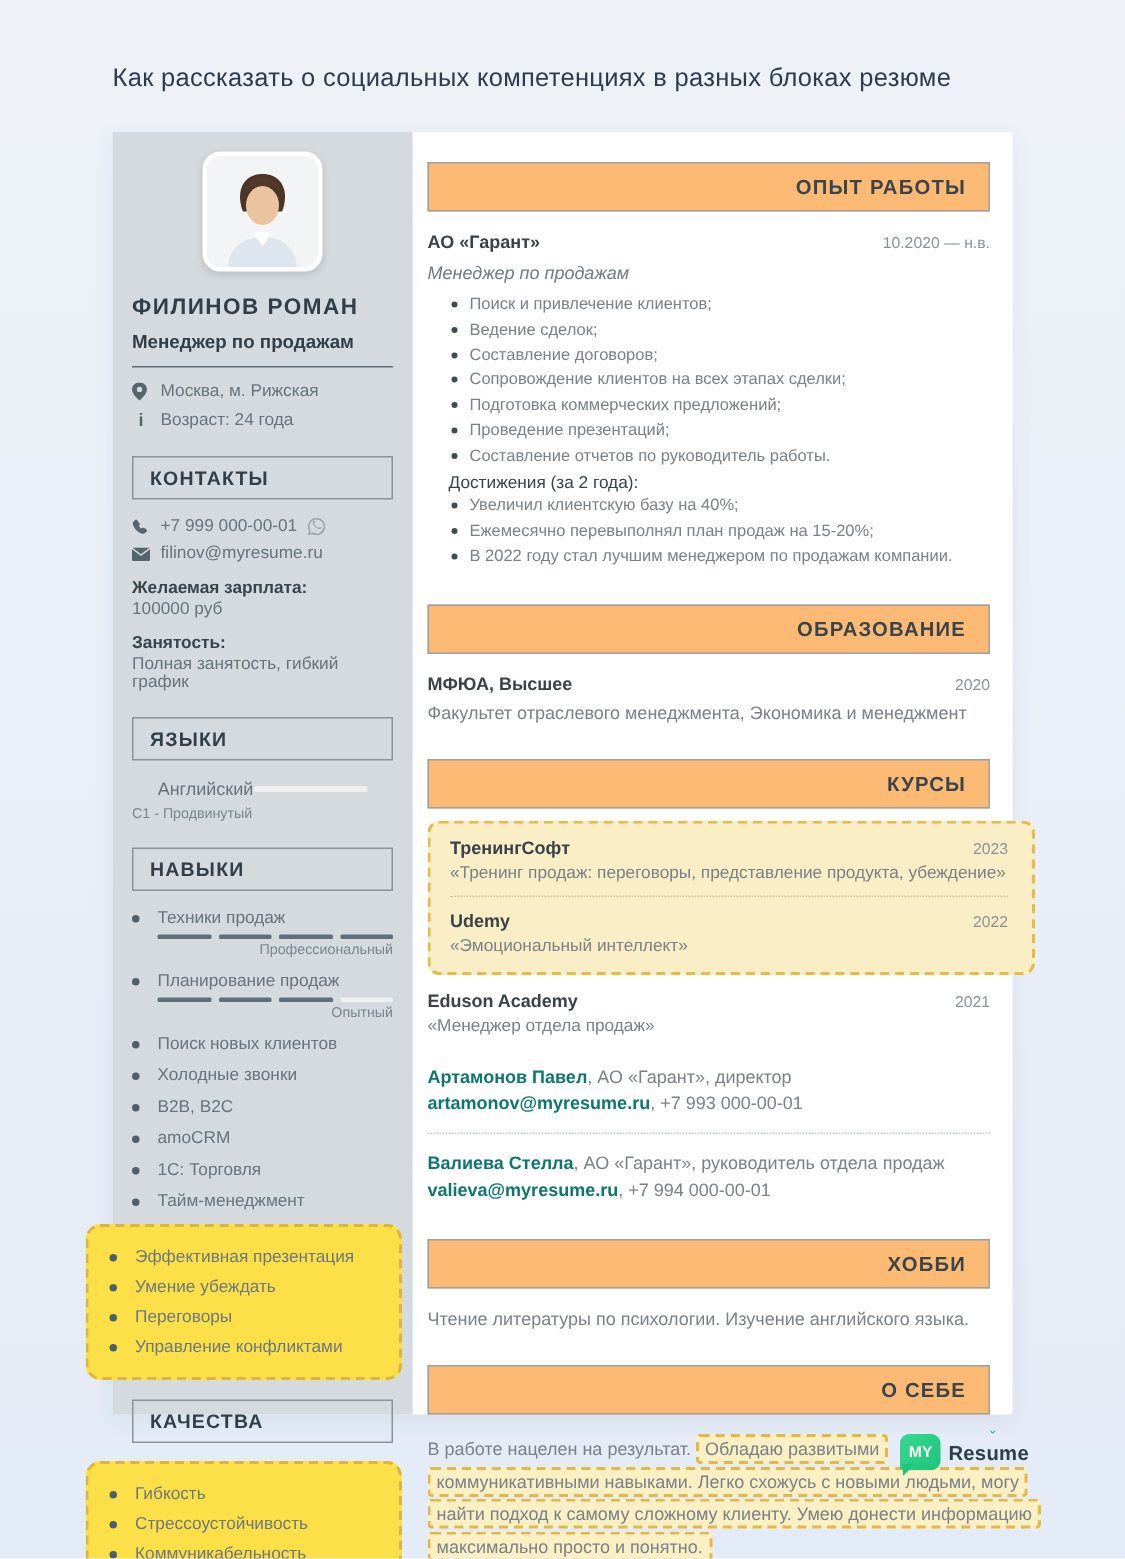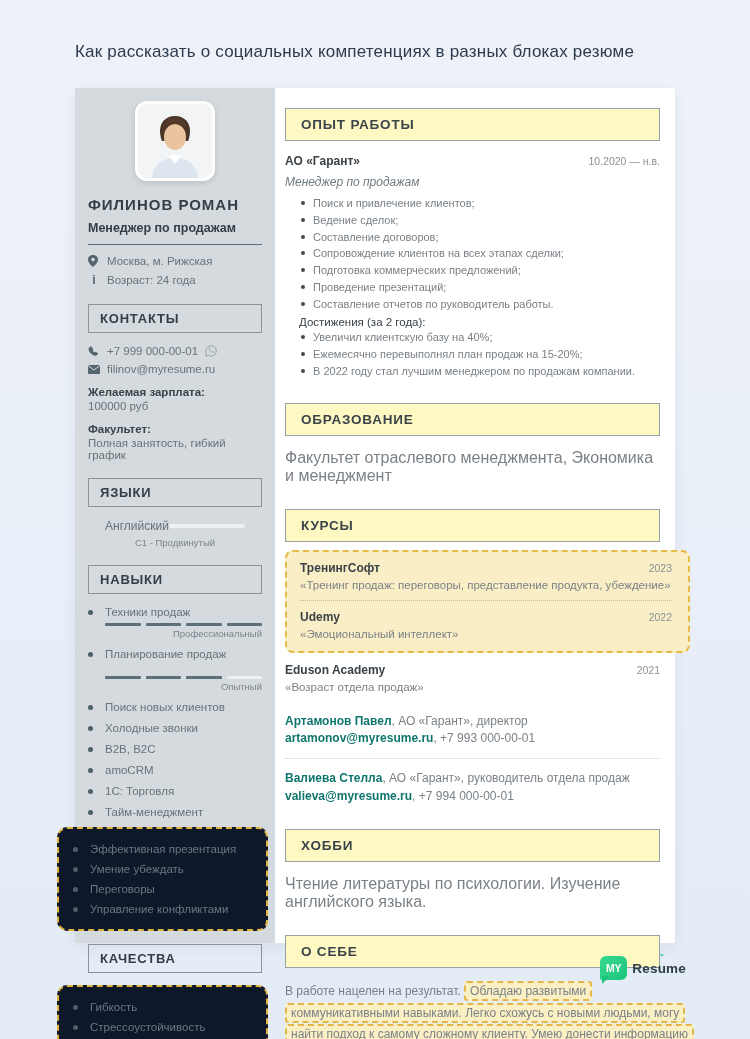--- a/index.html
+++ b/index.html
@@ -38,62 +38,63 @@
   .side-header {
     margin:17px 0 12px 0; border:1px solid #8b9399; padding:6px 11px;
     font-size:13px; font-weight:700; letter-spacing:.8px; color:#333f48;
   }
   .kv { margin-top:11px; font-size:11.5px; }
   .kv .k { font-weight:700; color:#39444b; }
   .kv .v { color:#68737a; margin-top:2px; }
   .lang-row { display:flex; align-items:center; justify-content:center; font-size:12px; color:#68737a; }
   .lang-bar { width:76px; height:4px; background:#edf0f1; border-radius:2px; overflow:hidden; }
   .lang-bar .fill { height:100%; background:#5d707a; }
-  .lang-level { text-align:center; font-size:9.5px; color:#7b858b; margin-top:4px; }
+  .lang-level { text-align:left; font-size:9.5px; color:#7b858b; margin-top:4px; }
   ul.side-list { list-style:none; }
   ul.side-list li {
     position:relative; padding-left:17px; margin:9px 0;
     font-size:11.5px; color:#68737a;
   }
   ul.side-list li::before {
     content:""; position:absolute; left:0; top:4px; width:5px; height:5px;
     border-radius:50%; background:#4d6069;
   }
   .seg-bar { display:flex; gap:5px; margin:5px 0 2px 17px; }
   .seg-bar span { height:3px; flex:1; background:#5d707a; border-radius:1px; }
   .seg-bar span.empty { background:#eef1f2; }
   .seg-level { text-align:right; font-size:9.5px; color:#7b858b; margin-bottom:8px; }
   .hl-box {
-    background:#0f172a; border:2.5px dashed #dfb340; border-radius:10px;
+    background:#fde047; border:2.5px dashed #dfb340; border-radius:10px;
     margin:4px -6px 6px -31px; padding:6px 8px 6px 14px; position:relative; z-index:2;
   }
   .hl-box ul.side-list li { margin:8px 0; color:#6c7780; }
   
   .main { flex:1; padding:20px 15px 0 10px; position:relative; }
   .sec { margin-bottom:24px; }
   .sec-header {
-    border:1px solid #9aa1a6; background:#fef9c3; padding:8px 15px;
+    border:1px solid #9aa1a6; background:#fdba74; padding:8px 15px;
     font-size:13.5px; font-weight:700; letter-spacing:.8px; color:#3c444b;
     margin-bottom:13px;
+    text-align:right;
   }
   .row-split { display:flex; justify-content:space-between; align-items:baseline; }
   .bold-dark { font-size:12px; font-weight:700; color:#3a4248; }
   .date-gray { font-size:10.5px; color:#8b9297; }
   .italic-role { font-style:italic; font-size:12px; color:#6f7a80; margin:7px 0 8px 0; }
   ul.dot-list { list-style:none; margin-left:16px; }
   ul.dot-list li {
     position:relative; padding-left:12px; margin:3px 0;
     font-size:11px; line-height:1.25; color:#7a8187;
   }
   ul.dot-list li::before {
     content:""; position:absolute; left:0; top:4px; width:4px; height:4px;
     border-radius:50%; background:#3f4a51;
   }
   .ach-label { margin:5px 0 3px 14px; font-size:11.5px; font-weight:400; color:#3a4248; }
-  .sub-gray { font-size:16px; color:#7a8187; margin-top:5px; }
+  .sub-gray { font-size:12px; color:#7a8187; margin-top:5px; }
   .course-box {
     background:#faeec6; border:2.5px dashed #e6bb47; border-radius:8px;
     margin:0 -30px 10px 0; padding:9px 16px 11px 13px; position:relative; z-index:2;
   }
   .course-item .title { font-size:11.5px; color:#7a8187; margin-top:4px; }
   .dotted-div { border:none; border-top:1px dotted #cdbf8c; margin:9px 0; }
   .dotted-div.gray { border-top:1px dotted #c4c9cd; margin:11px 0; }
   .rec-line { font-size:12px; color:#7a8187; line-height:1.45; }
   .rec-line b { color:#0f766e; }
   .about-p {
@@ -185,21 +186,21 @@
           </svg>
       </span>
       <span>filinov@myresume.ru</span>
     </div>
 
     <div class="kv">
       <div class="k">Желаемая зарплата:</div>
       <div class="v">100000 руб</div>
     </div>
     <div class="kv">
-      <div class="k">Факультет:</div>
+      <div class="k">Занятость:</div>
       <div class="v">Полная занятость, гибкий график</div>
     </div>
 
     <div class="side-header">ЯЗЫКИ</div>
     <div class="lang-row">
       <span>Английский</span>
       <span class="lang-bar"><span class="fill" style="width:85%"></span></span>
     </div>
     <div class="lang-level">C1 - Продвинутый</div>
 
@@ -208,21 +209,21 @@
       <li style="margin-bottom:0;">Техники продаж</li>
     </ul>
     <div class="seg-bar">
         <span></span>
         <span></span>
         <span></span>
         <span></span>
       </div>
     <div class="seg-level">Профессиональный</div>
     <ul class="side-list" style="margin-bottom:0;">
-      <li style="margin-bottom:16px;">Планирование продаж</li>
+      <li style="margin-bottom:5px;">Планирование продаж</li>
     </ul>
     <div class="seg-bar">
         <span></span>
         <span></span>
         <span></span>
         <span class="empty"></span>
       </div>
     <div class="seg-level">Опытный</div>
 
     <ul class="side-list">
@@ -275,20 +276,24 @@
       <div class="ach-label">Достижения (за 2 года):</div>
       <ul class="dot-list">
         <li>Увеличил клиентскую базу на 40%;</li>
         <li>Ежемесячно перевыполнял план продаж на 15-20%;</li>
         <li>В 2022 году стал лучшим менеджером по продажам компании.</li>
       </ul>
     </div>
 
     <div class="sec">
       <div class="sec-header">ОБРАЗОВАНИЕ</div>
+      <div class="row-split">
+        <span class="bold-dark">МФЮА, Высшее</span>
+        <span class="date-gray">2020</span>
+      </div>
       <div class="sub-gray">Факультет отраслевого менеджмента, Экономика и менеджмент</div>
     </div>
 
     <div class="sec" style="margin-bottom:20px;">
       <div class="sec-header" style="margin-bottom:8px;">КУРСЫ</div>
       <div class="course-box">
         <div class="course-item">
           <div class="row-split">
             <span class="bold-dark">ТренингСофт</span>
             <span class="date-gray">2023</span>
@@ -302,21 +307,21 @@
             <span class="date-gray">2022</span>
           </div>
           <div class="title">«Эмоциональный интеллект»</div>
         </div>
       </div>
       <div class="course-item">
         <div class="row-split">
           <span class="bold-dark">Eduson Academy</span>
           <span class="date-gray">2021</span>
         </div>
-        <div class="title sub-gray" style="margin-top:4px;">«Возраст отдела продаж»</div>
+        <div class="title sub-gray" style="margin-top:4px;">«Менеджер отдела продаж»</div>
       </div>
     </div>
 
     <div class="sec">
       <div>
         <div class="rec-line"><b>Артамонов Павел</b><span>, АО «Гарант», директор</span></div>
         <div class="rec-line"><b>artamonov@myresume.ru</b><span>, +7 993 000-00-01</span></div>
       </div>
       <hr class="dotted-div gray">
       <div>

